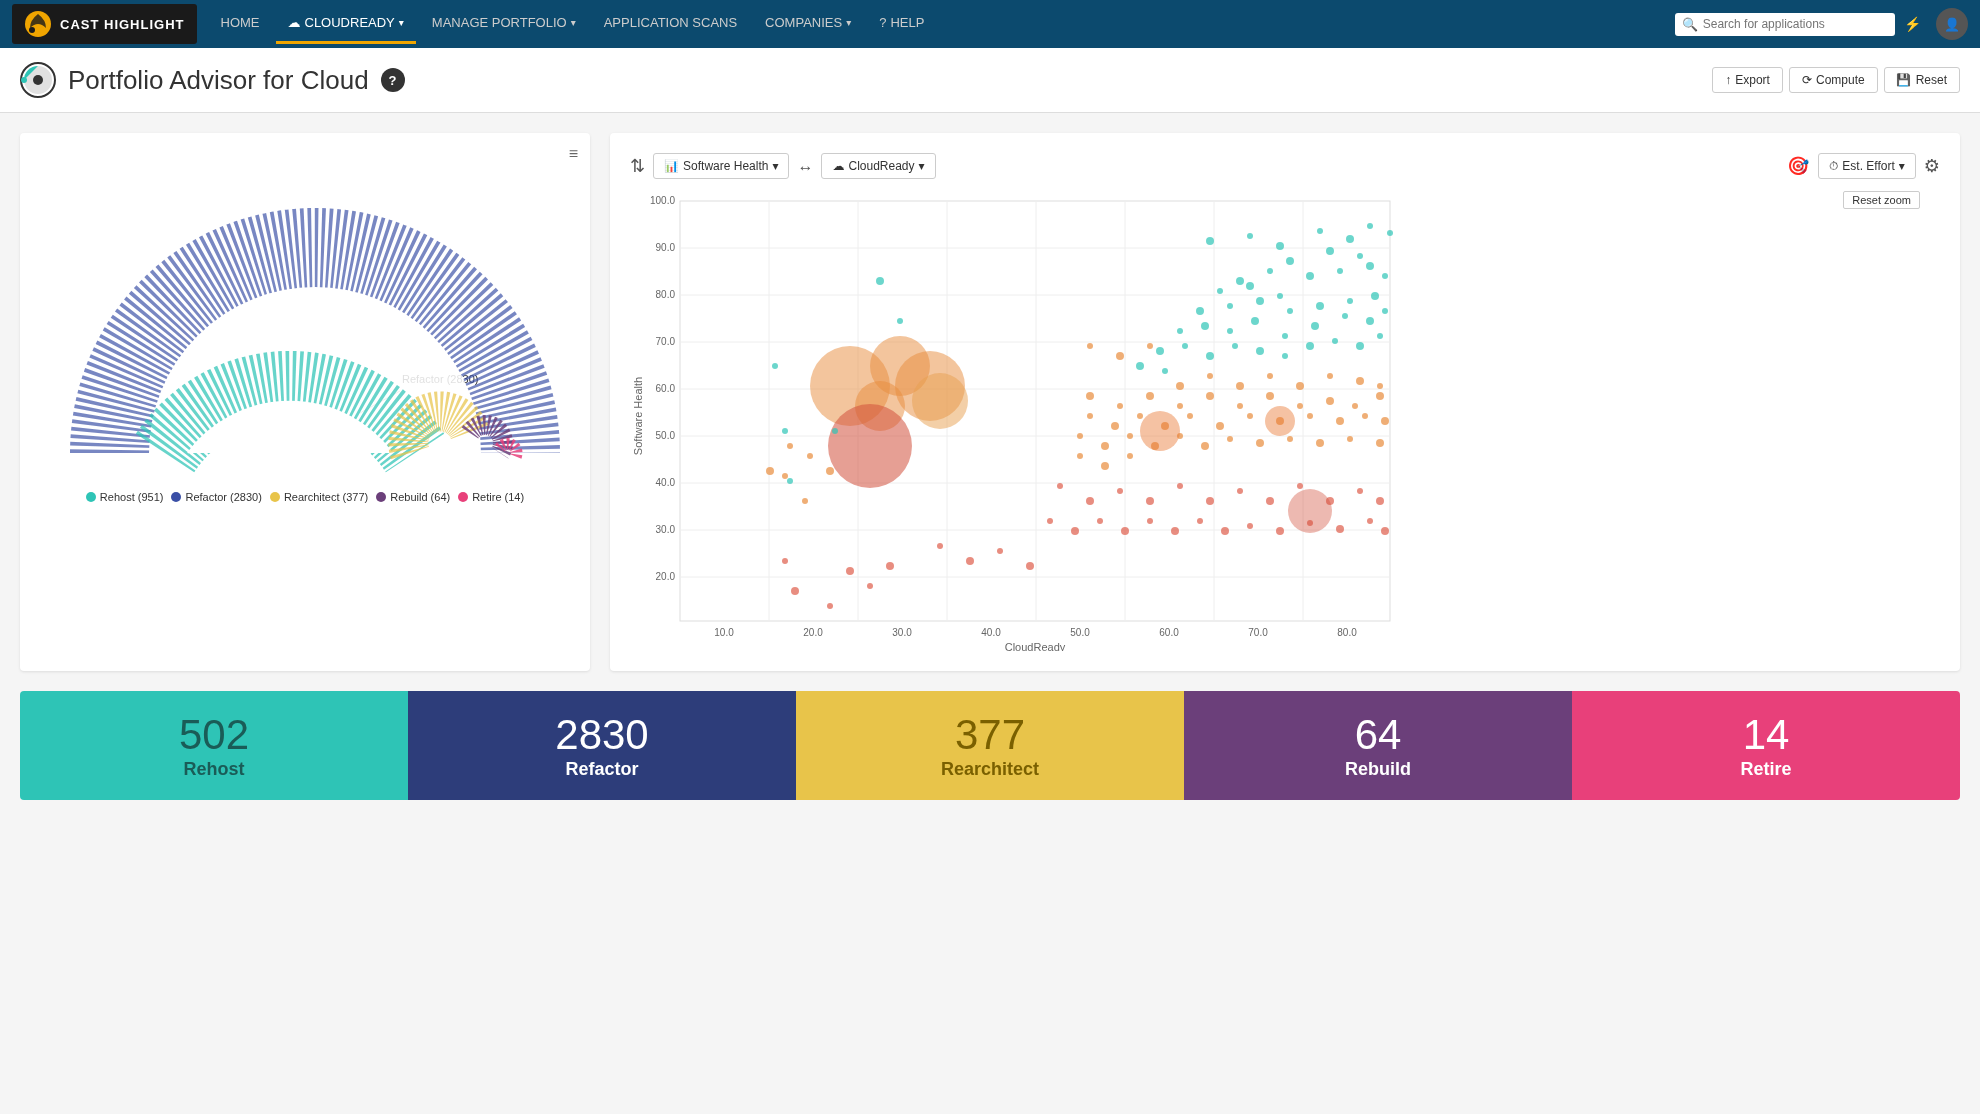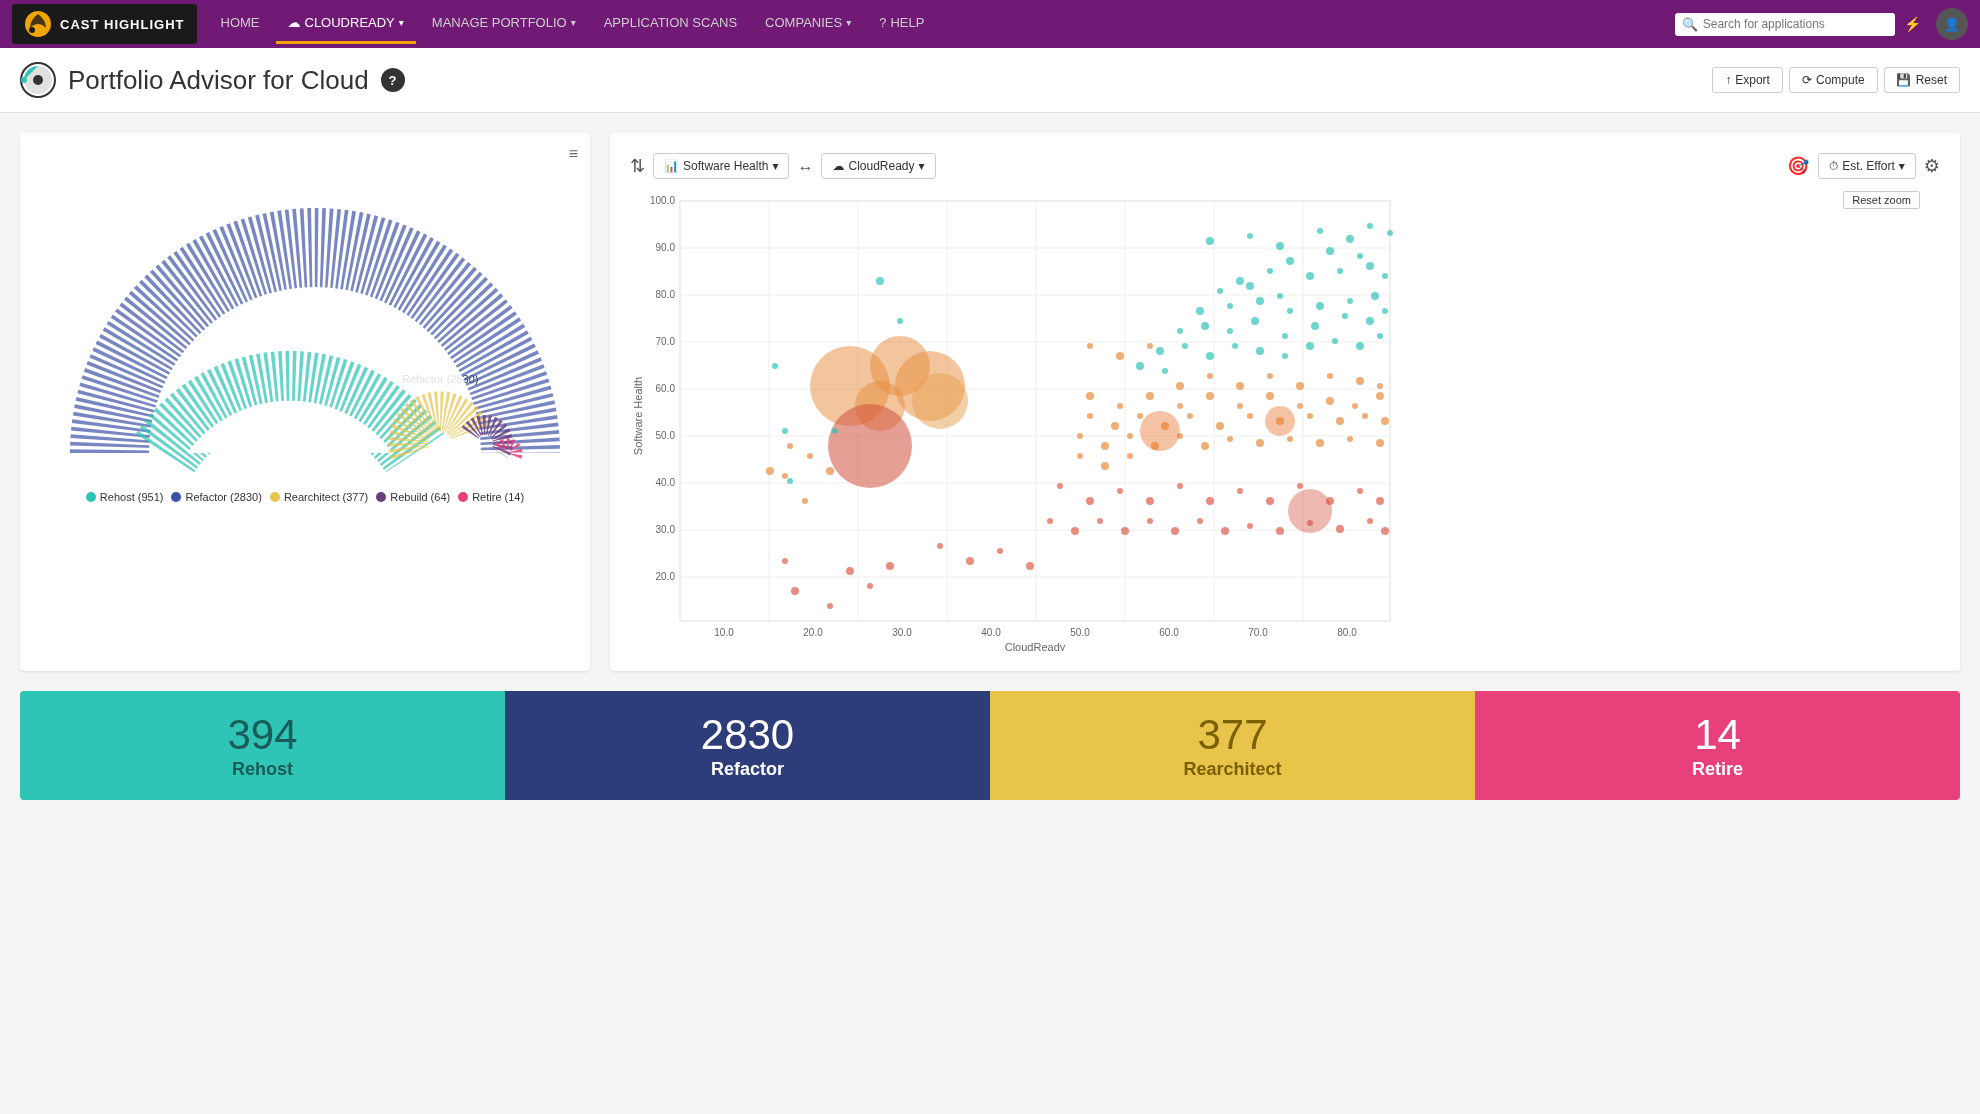--- a/index.html
+++ b/index.html
@@ -1,20 +1,20 @@
 <!DOCTYPE html>
 <html><head>
   <meta charset="utf-8">
   <style>
     * { box-sizing: border-box; margin: 0; padding: 0; }
     body { font-family: Arial, sans-serif; background: #f5f5f5; font-size: 13px; color: #333; overflow-x: hidden; }
 
     
     .navbar {
-      display: flex; align-items: center; background: #701a75; height: 48px; padding: 0 12px; gap: 4px;
+      display: flex; align-items: center; background: #0c4a6e; height: 48px; padding: 0 12px; gap: 4px;
     }
     .navbar-brand {
       display: flex; align-items: center; gap: 8px; background: #1a1a1a; padding: 6px 12px; border-radius: 3px; margin-right: 8px;
     }
     .navbar-brand .logo-icon { width: 28px; height: 28px; }
     .navbar-brand .brand-text { color: #fff; font-weight: bold; font-size: 13px; letter-spacing: 1px; }
     .nav-item {
       color: #ccc; padding: 6px 12px; cursor: pointer; font-size: 13px; display: flex; align-items: center; gap: 4px;
       border-bottom: 3px solid transparent; height: 40px;
     }
@@ -493,29 +493,33 @@
               <circle cx="200" cy="280" r="4"></circle>
           </g>
 
         </svg>
       </div>
     </div>
   </div>
 
   <div class="bottom-cards">
     <div class="card" style="background:#2ec4b6;">
-      <div class="card-number" style="color:#1a5c57;">394</div>
+      <div class="card-number" style="color:#1a5c57;">502</div>
       <div class="card-label" style="color:#1a5c57;">Rehost</div>
     </div>
     <div class="card" style="background:#2d3d7a;">
       <div class="card-number" style="color:#fff;">2830</div>
       <div class="card-label" style="color:#fff;">Refactor</div>
     </div>
     <div class="card" style="background:#e8c44a;">
       <div class="card-number" style="color:#7a6000;">377</div>
       <div class="card-label" style="color:#7a6000;">Rearchitect</div>
     </div>
+    <div class="card" style="background:#6b3f7a;">
+      <div class="card-number" style="color:#fff;">64</div>
+      <div class="card-label" style="color:#fff;">Rebuild</div>
+    </div>
     <div class="card" style="background:#e8407a;">
       <div class="card-number" style="color:#fff;">14</div>
       <div class="card-label" style="color:#fff;">Retire</div>
     </div>
   </div>
 </div>
 
 </body></html>

